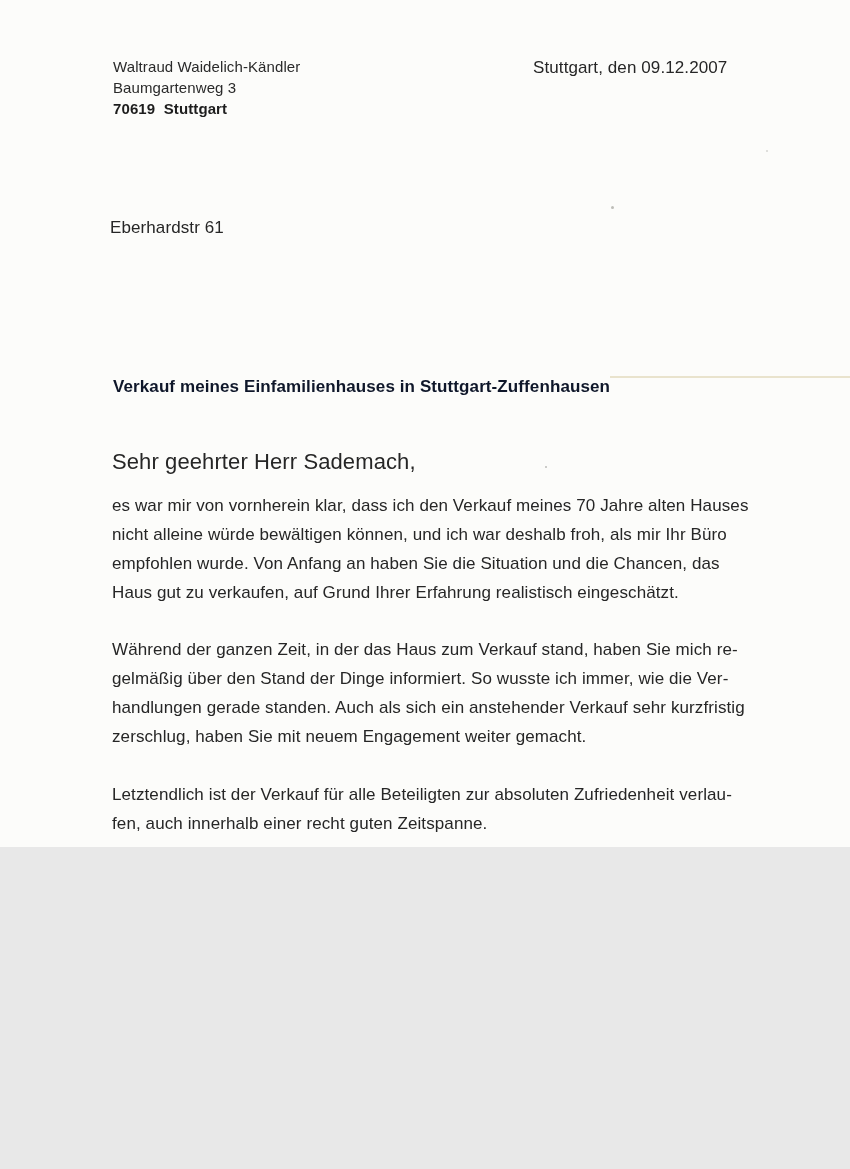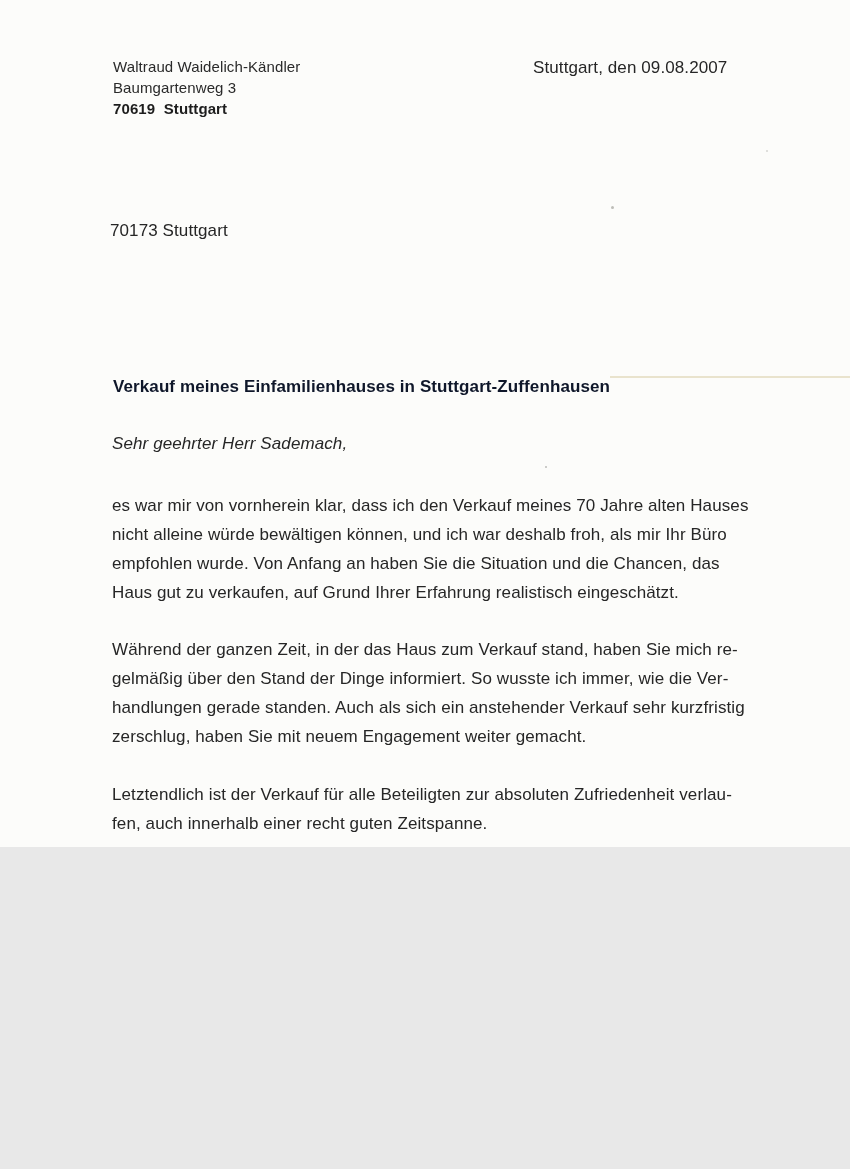--- a/index.html
+++ b/index.html
@@ -11,21 +11,21 @@
   }
   .txt{letter-spacing:.1px;}
   .sender{position:absolute;left:113px;top:56px;font-size:15px;line-height:21px;color:#2a2a2a;}
   .sender-city{font-weight:bold;white-space:pre-wrap;color:#1d1d1d;}
   .hdr-right{position:absolute;left:533px;top:57px;font-size:17px;line-height:22px;color:#262626;}
   .hdr-right .tel-line{margin-top:15px;}
   .recipient{position:absolute;left:110px;top:211px;font-size:17px;line-height:22px;color:#262626;}
   .recipient .gap-sm{margin-top:6px;}
   .recipient .gap-md{margin-top:9px;}
   .subject{position:absolute;left:113px;top:377px;font-size:17px;font-weight:bold;color:#0f172a;}
-  .salutation{position:absolute;left:112px;top:434px;font-size:17px;color:#262626;font-style:italic;}
+  .salutation{position:absolute;left:112px;top:449px;font-size:22px;color:#262626;}
   .para{
     position:absolute;left:112px;width:665px;
     font-size:17px;line-height:29px;color:#262626;
     white-space:pre-line;
   }
   #para-1{top:491px;}
   #para-2{top:635px;}
   #para-3{top:780px;}
   #para-4{top:867px;}
   .closing{position:absolute;left:112px;top:981px;font-size:20px;color:#262626;}
@@ -50,25 +50,25 @@
 
 <div id="page">
 
   <div class="sender txt">
     <div>Waltraud Waidelich-Kändler</div>
     <div>Baumgartenweg 3</div>
     <div class="sender-city">70619  Stuttgart</div>
   </div>
 
   <div class="hdr-right txt">
-    <div>Stuttgart, den 09.08.2007</div>
+    <div>Stuttgart, den 09.12.2007</div>
   </div>
 
   <div class="recipient txt">
-    <div class="gap-md">70173 Stuttgart</div>
+    <div class="gap-sm">Eberhardstr 61</div>
   </div>
 
   <div class="subject txt">Verkauf meines Einfamilienhauses in Stuttgart-Zuffenhausen</div>
 
   <div class="salutation txt">Sehr geehrter Herr Sademach,</div>
 
   <div id="para-1" class="para txt">es war mir von vornherein klar, dass ich den Verkauf meines 70 Jahre alten Hauses
 nicht alleine würde bewältigen können, und ich war deshalb froh, als mir Ihr Büro
 empfohlen wurde. Von Anfang an haben Sie die Situation und die Chancen, das
 Haus gut zu verkaufen, auf Grund Ihrer Erfahrung realistisch eingeschätzt.</div>

